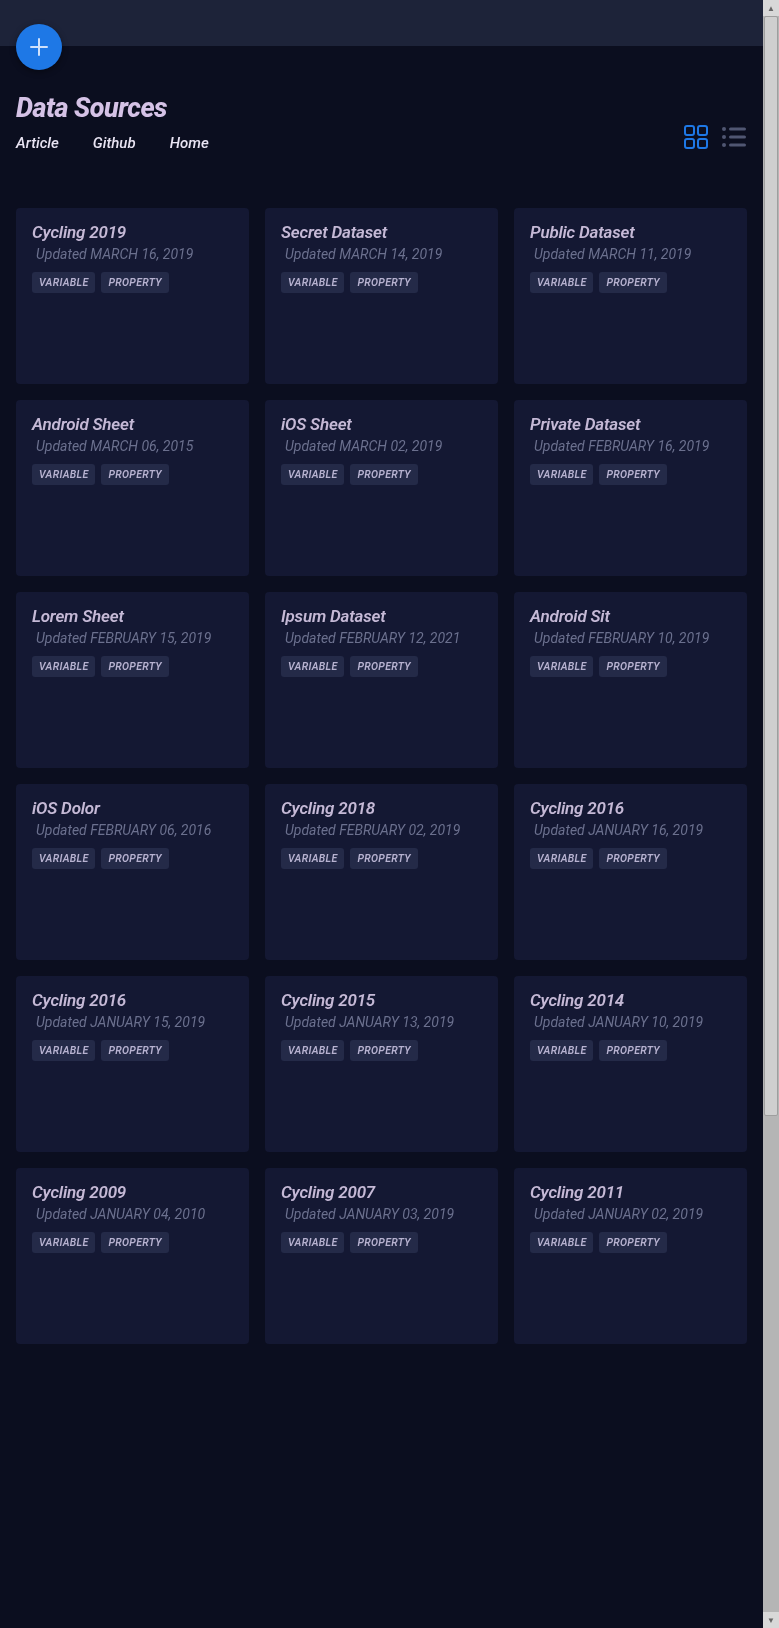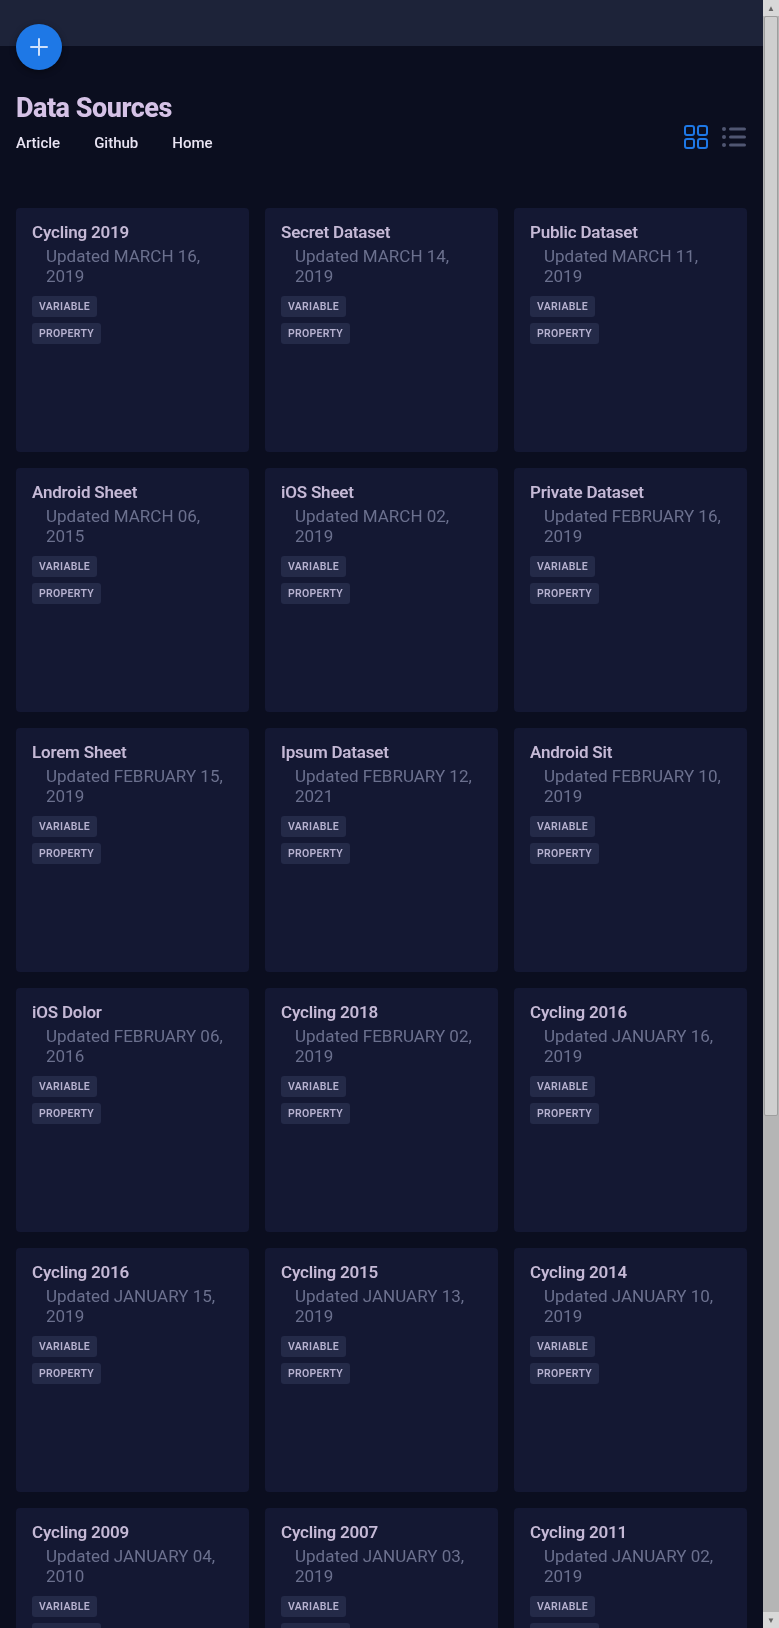--- a/index.html
+++ b/index.html
@@ -28,20 +28,21 @@
     display: flex;
     flex-direction: row;
     background: var(--scrollbar-track);
     font-family: -apple-system, BlinkMacSystemFont, "Segoe UI", Roboto, Helvetica, Arial, sans-serif;
   }
   .content {
     flex: 1 1 auto;
     background: var(--bg);
     overflow: hidden;
     position: relative;
+    font-style: italic;
   }
   .scrollbar {
     flex: 0 0 16px;
     background: var(--scrollbar-track);
     position: relative;
   }
   .scroll-arrow {
     position: absolute;
     left: 0;
     width: 16px;
@@ -128,39 +129,39 @@
   .grid {
     display: grid;
     grid-template-columns: repeat(3, 1fr);
     gap: 16px;
     padding: 56px 16px 16px 16px;
   }
   .card {
     background: var(--card);
     border-radius: 4px;
     padding: 14px 16px 16px 16px;
-    height: 244px;
+    height: 176px;
     overflow: hidden;
     cursor: pointer;
   }
   .card-title {
     color: var(--text-cardtitle);
     font-size: 17px;
     font-weight: 600;
     margin: 0 0 4px 0;
     letter-spacing: -0.2px;
   }
   .card-updated {
     color: var(--text-muted);
-    font-size: 17px;
-    margin: 0 0 10px 14px;
+    font-size: 14px;
+    margin: 0 0 10px 4px;
   }
   .tags {
     display: flex;
-    flex-direction: column;
+    flex-direction: row;
     align-items: flex-start;
     gap: 6px;
   }
   .tag {
     background: var(--tag-bg);
     color: var(--tag-text);
     font-size: 10.5px;
     font-weight: 600;
     letter-spacing: 0.3px;
     padding: 4px 7px;

